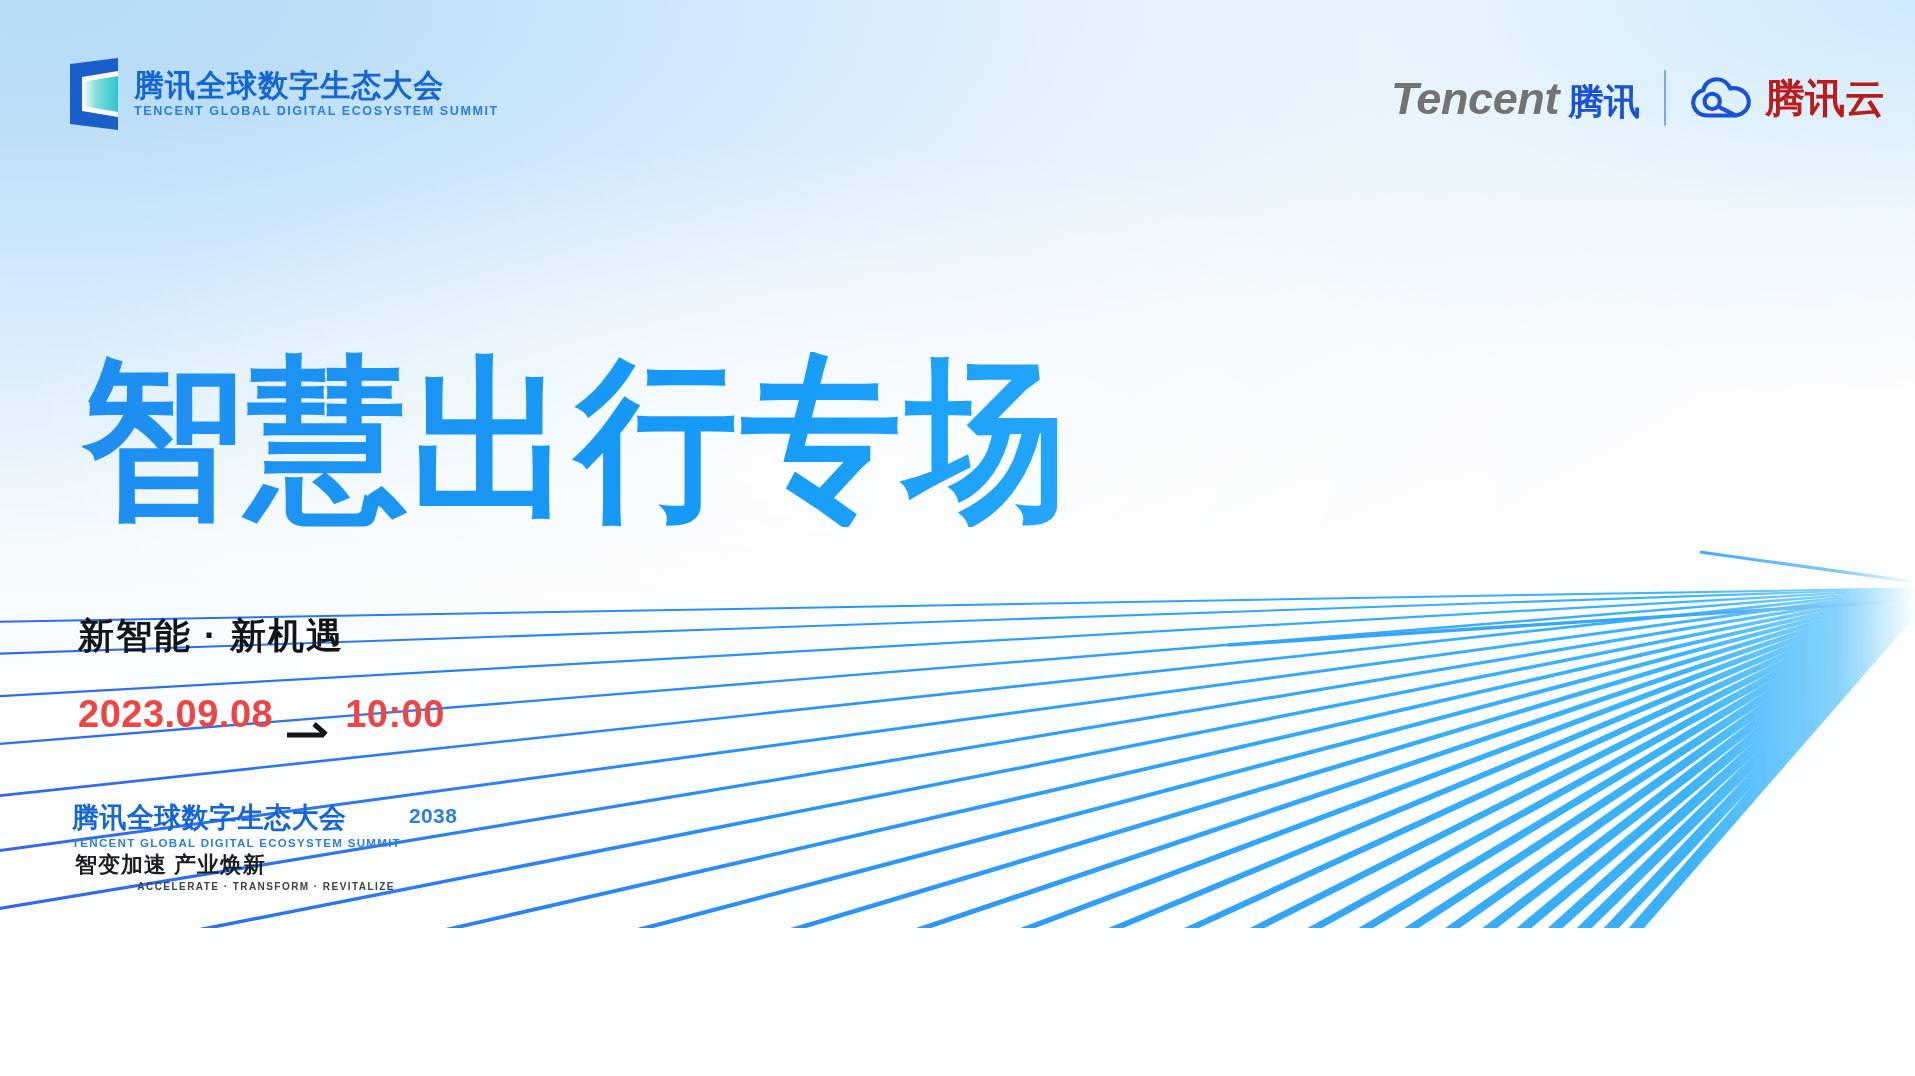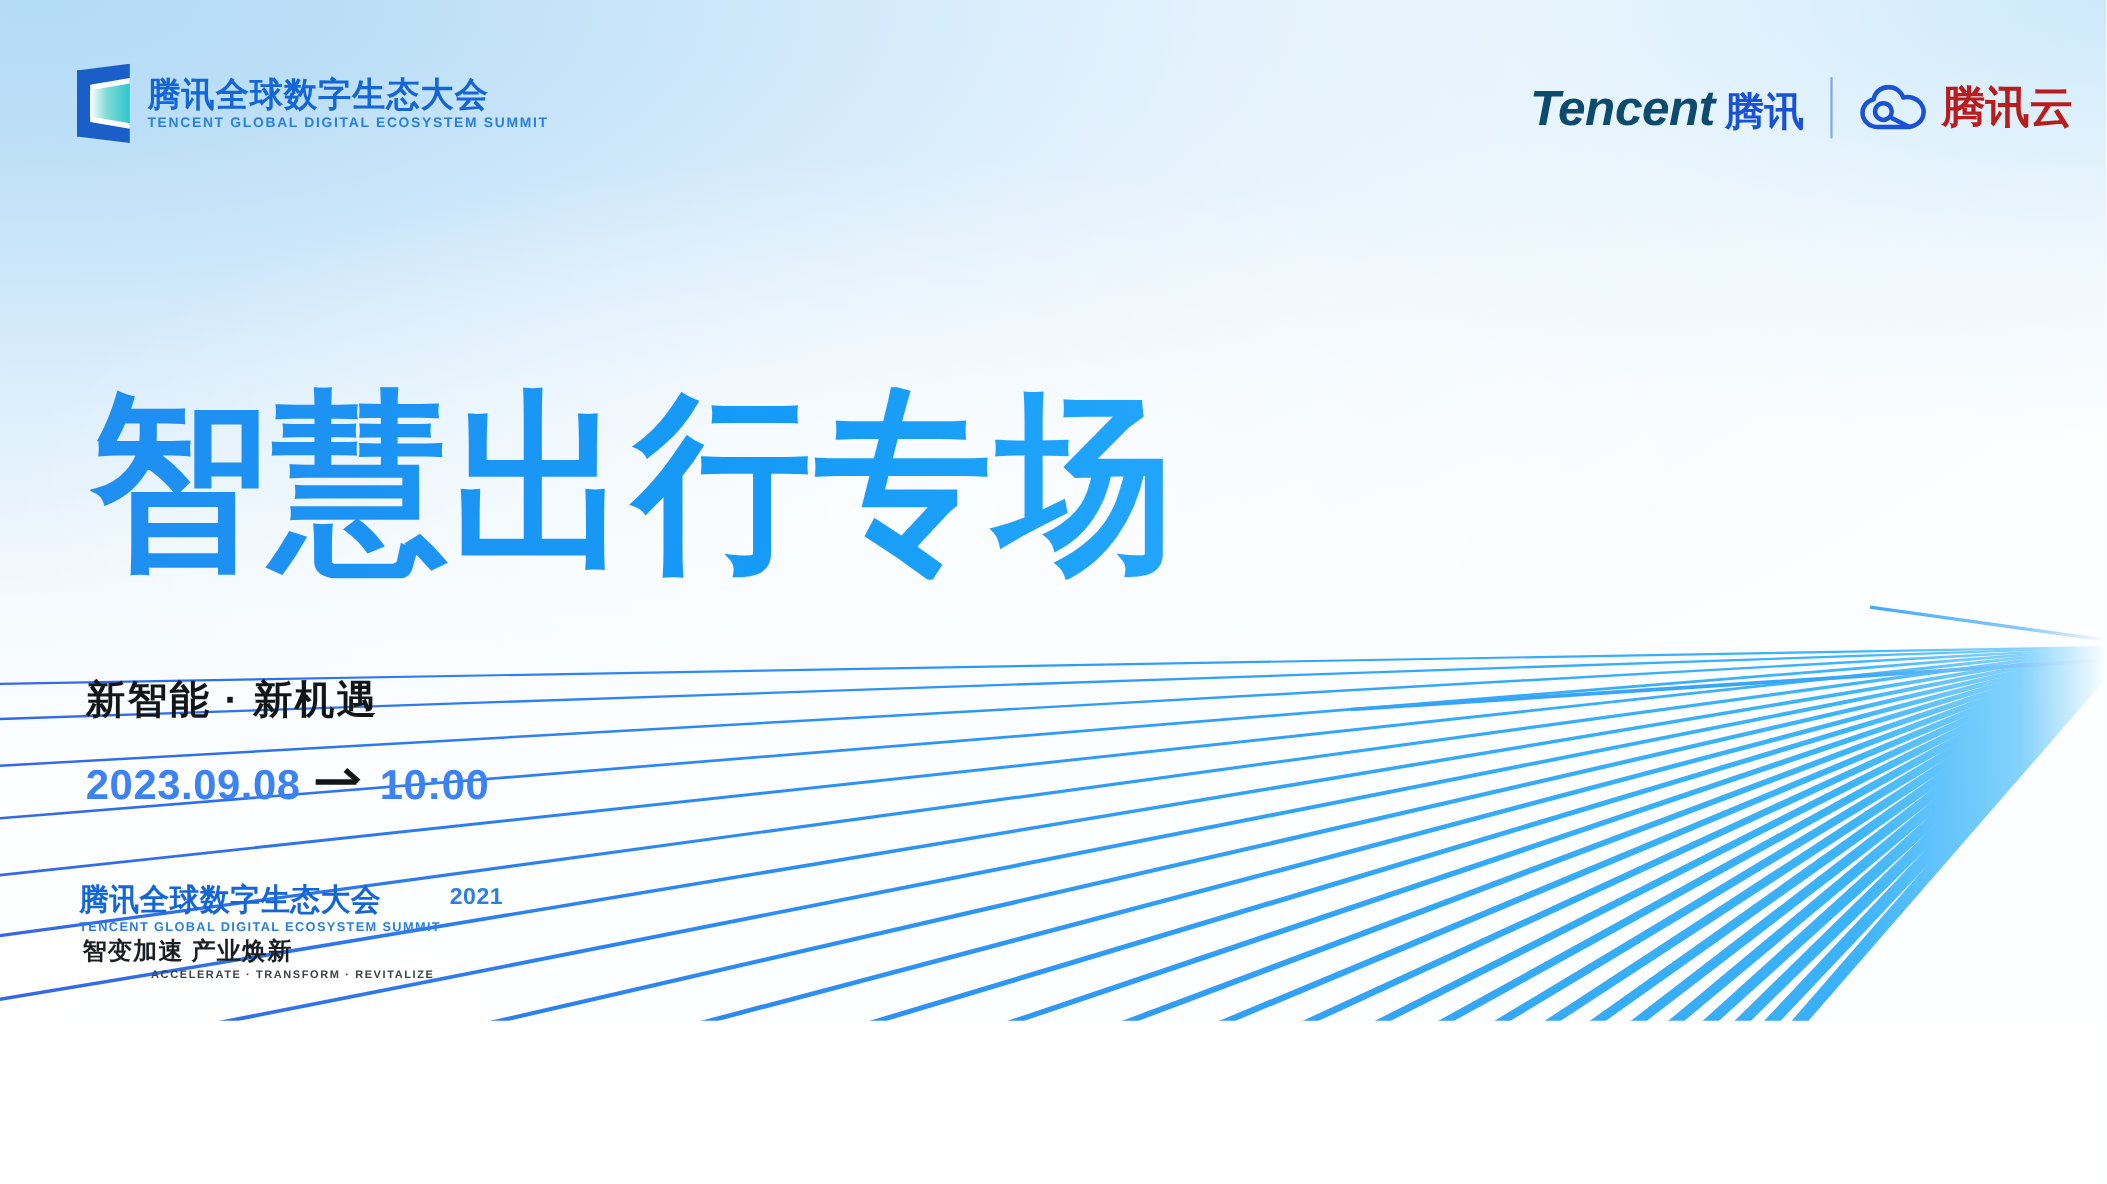--- a/index.html
+++ b/index.html
@@ -62,21 +62,21 @@
     line-height:1.1;white-space:nowrap;margin-top:3px;
   }
 
   
   .brandbar{
     position:absolute;right:30px;top:70px;
     display:flex;align-items:center;gap:24px;
   }
   .tencent-wordmark{display:flex;align-items:baseline;gap:9px;}
   .tencent-latin{
-    font-size:45px;font-weight:700;font-style:italic;color:#0c4a6e;
+    font-size:45px;font-weight:700;font-style:italic;color:#737373;
     letter-spacing:-0.4px;line-height:1;white-space:nowrap;
     font-family:"Liberation Sans","DejaVu Sans",sans-serif;
   }
   .tencent-cn{
     font-size:36px;font-weight:700;color:#1a52d6;letter-spacing:0px;
     line-height:1;white-space:nowrap;
   }
   .brand-divider{
     width:2px;height:56px;background:#5b8de8;opacity:.75;border-radius:1px;
   }
@@ -99,23 +99,23 @@
     -webkit-text-fill-color:transparent;color:#1b93f2;
   }
 
   .hero-sub{
     position:absolute;left:78px;top:614px;
     font-size:36px;font-weight:700;color:#121619;
     letter-spacing:2px;line-height:1.2;white-space:nowrap;
   }
   .hero-date{
     position:absolute;left:78px;top:692px;
-    font-size:38px;font-weight:700;color:#3b82f6;
+    font-size:38px;font-weight:700;color:#ef4444;
     letter-spacing:0.5px;line-height:1.2;white-space:nowrap;
-    display:flex;align-items:flex-start;gap:13px;
+    display:flex;align-items:flex-end;gap:13px;
   }
   .date-sep{
     display:inline-block;width:46px;height:22px;position:relative;top:3px;
   }
 
   
   .footer-lockup{position:absolute;left:72px;top:804px;}
   .footer-row{display:flex;align-items:flex-start;gap:8px;}
   .footer-words{display:flex;flex-direction:column;}
   .footer-cn{
@@ -268,20 +268,20 @@
   </div>
 
   <div class="footer-lockup">
     <div class="footer-row">
       <div class="footer-words">
         <div class="footer-cn">腾讯全球数字生态大会</div>
         <div class="footer-en">TENCENT GLOBAL DIGITAL ECOSYSTEM SUMMIT</div>
       </div>
       <div class="footer-year">
         <span>20</span>
-        <span>21</span>
+        <span>38</span>
       </div>
     </div>
     <div class="footer-slogan">智变加速  产业焕新</div>
     <div class="footer-slogan-en">ACCELERATE · TRANSFORM · REVITALIZE</div>
   </div>
 
 </div>
 
 </body></html>

